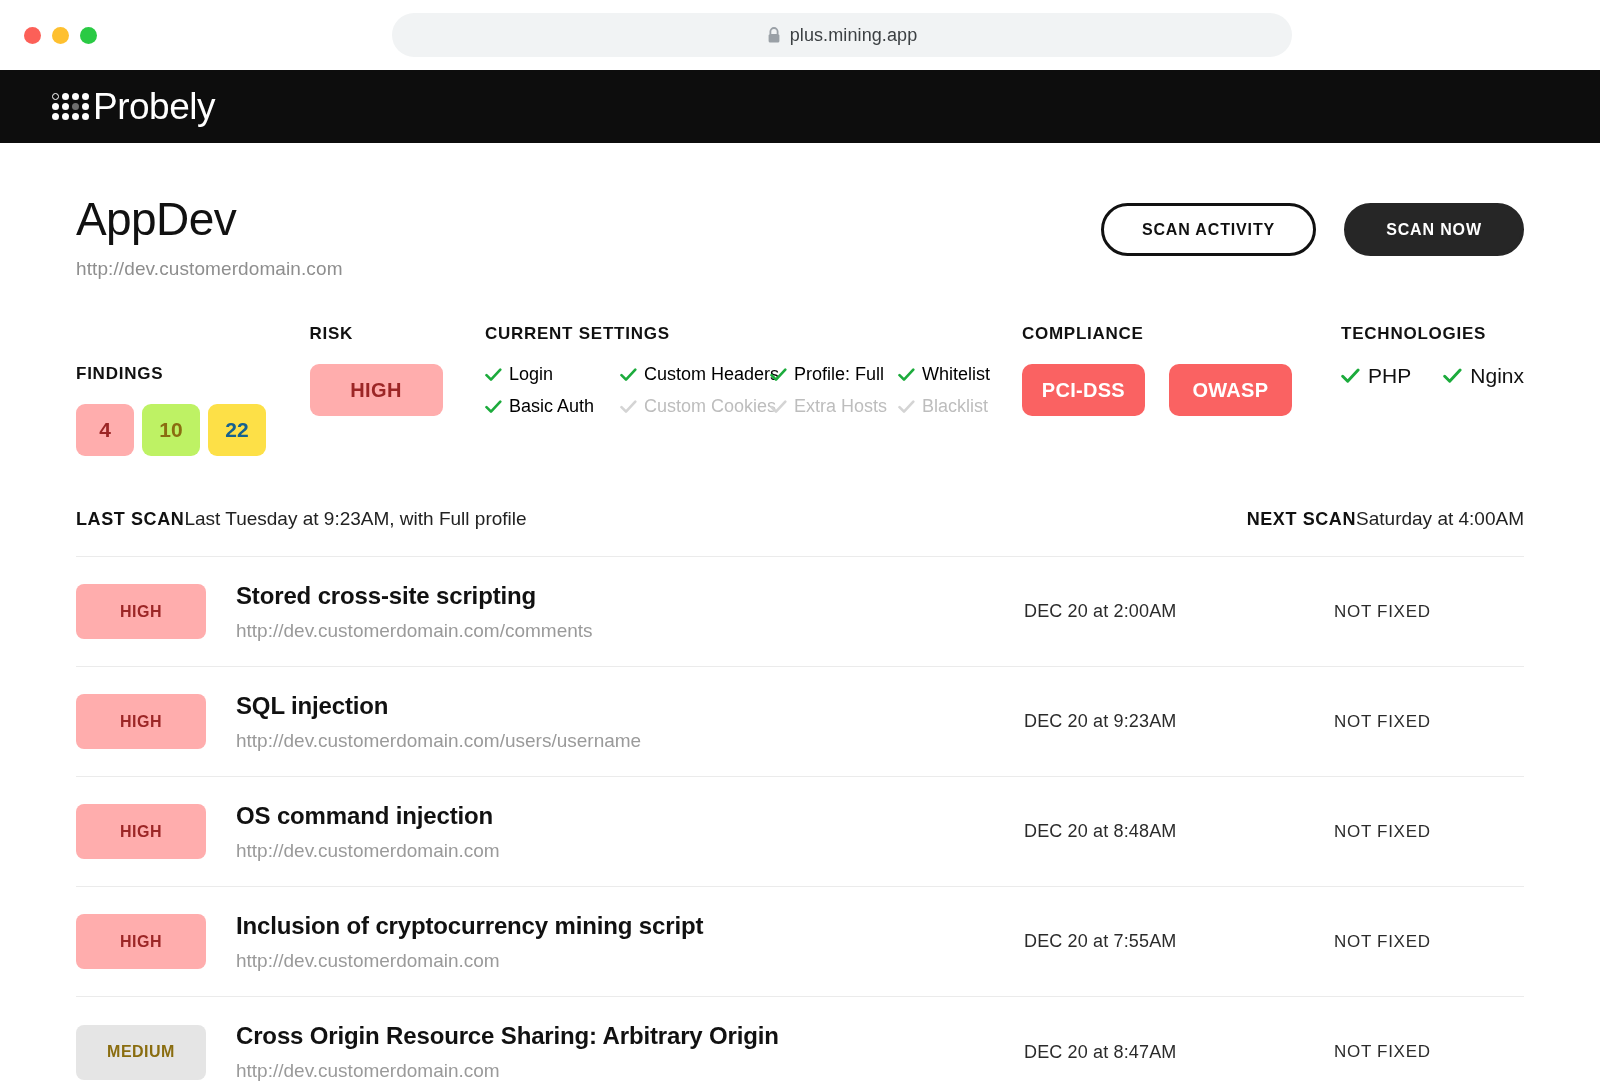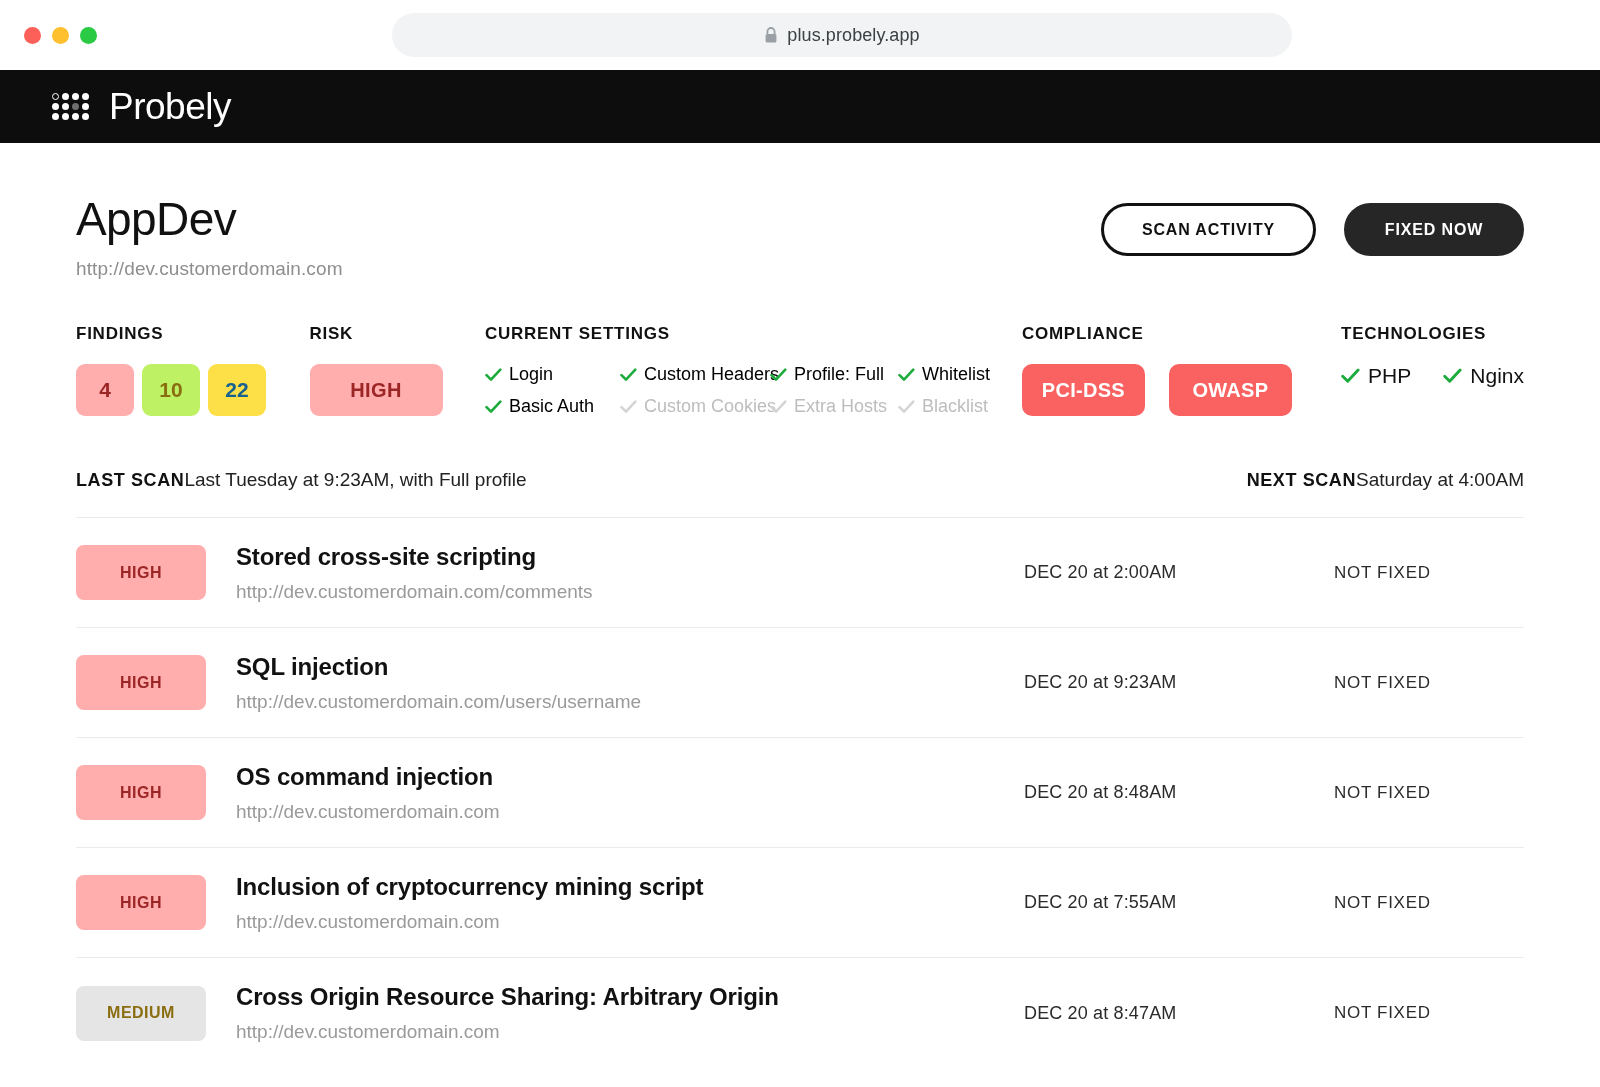--- a/index.html
+++ b/index.html
@@ -82,21 +82,21 @@
   }
   .logo-mark i.dim {
     background: #6e6e6e;
   }
   .logo-text {
     color: #ffffff;
     font-size: 37px;
     font-weight: 400;
     letter-spacing: -0.5px;
     line-height: 1;
-    margin-left: 16px;
+    margin-left: 0;
   }
 
   
   .page { padding: 0 76px; }
 
   .header-row {
     display: flex;
     align-items: flex-start;
     justify-content: space-between;
     padding-top: 52px;
@@ -151,21 +151,21 @@
   }
   .stat-col { display: flex; flex-direction: column; }
   .stat-label {
     font-size: 17px;
     font-weight: 700;
     letter-spacing: 0.75px;
     color: #111111;
     margin-bottom: 20px;
     white-space: nowrap;
   }
-  .col-findings  { width: 237px; }
+  .col-findings  { width: 237px; margin-top: 40px; }
   .col-risk      { width: 178px; }
   .col-settings  { width: 545px; }
   .col-compliance{ width: 324px; }
   .col-tech      { width: auto; }
 
   .chip-row { display: flex; gap: 8px; }
   .chip {
     height: 52px;
     min-width: 58px;
     border-radius: 9px;
@@ -293,21 +293,21 @@
     <span class="dot yellow"></span>
     <span class="dot green"></span>
   </div>
   <div class="url-bar">
     <span class="lock-icon">
       <svg width="14" height="17" viewBox="0 0 14 17" aria-hidden="true">
         <path d="M3.4 7V4.6a3.6 3.6 0 0 1 7.2 0V7" fill="none" stroke="#9aa0a6" stroke-width="1.8"></path>
         <rect x="1.6" y="7" width="10.8" height="8.4" rx="1.5" fill="#9aa0a6"></rect>
       </svg>
     </span>
-    <span class="url-text">plus.probely.app</span>
+    <span class="url-text">plus.mining.app</span>
   </div>
 </div>
 
 <div class="topbar">
   <div class="logo">
     <span class="logo-mark">
       <i class="hollow"></i>
         <i></i>
         <i></i>
         <i></i>
@@ -326,21 +326,21 @@
 
 <div class="page">
 
   <div class="header-row">
     <div>
       <div class="site-title">AppDev</div>
       <div class="site-url">http://dev.customerdomain.com</div>
     </div>
     <div class="header-actions">
       <div class="btn btn-outline">SCAN ACTIVITY</div>
-      <div class="btn btn-solid">FIXED NOW</div>
+      <div class="btn btn-solid">SCAN NOW</div>
     </div>
   </div>
 
   <div class="stats">
 
     <div class="stat-col col-findings">
       <div class="stat-label">FINDINGS</div>
       <div class="chip-row">
         <div class="chip pink">4</div>
         <div class="chip yellow">10</div>

